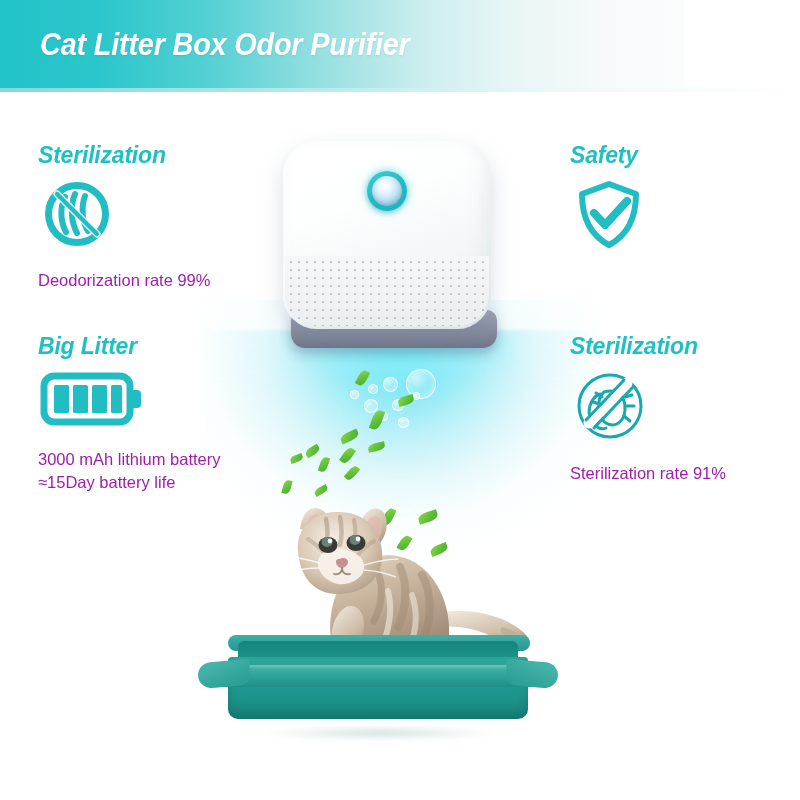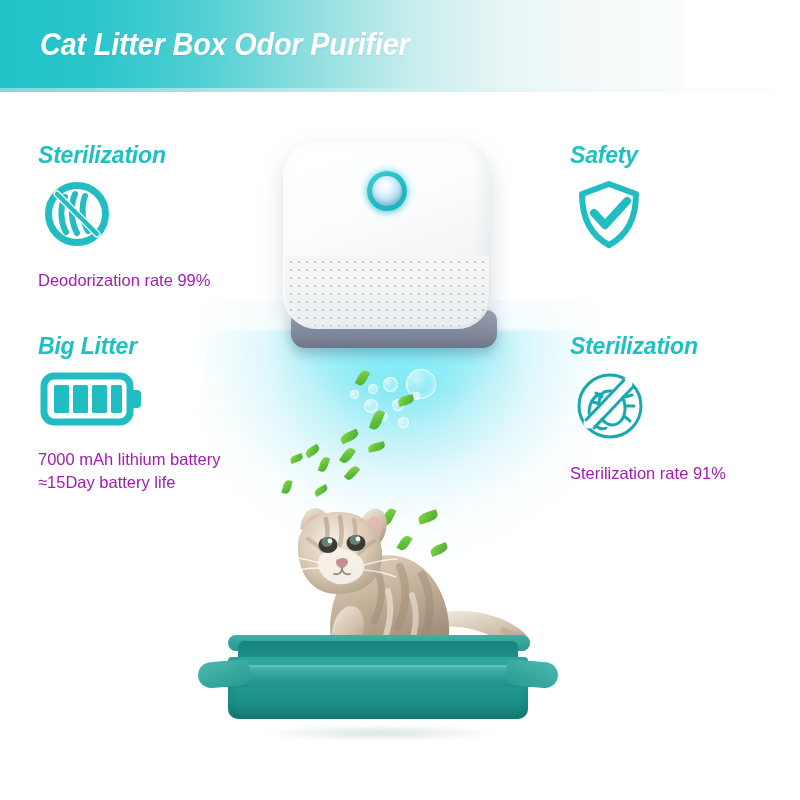--- a/index.html
+++ b/index.html
@@ -439,21 +439,21 @@
     <svg class="feature-icon" width="108" height="62" viewBox="0 0 108 62">
       <rect x="4" y="8" width="86" height="46" rx="10" ry="10" fill="none" stroke="#22bdc3" stroke-width="7"></rect>
       <rect x="90" y="22" width="11" height="18" rx="4" ry="4" fill="#22bdc3"></rect>
       <g fill="#22bdc3">
         <rect x="14" y="17" width="15" height="28" rx="1.5"></rect>
         <rect x="33" y="17" width="15" height="28" rx="1.5"></rect>
         <rect x="52" y="17" width="15" height="28" rx="1.5"></rect>
         <rect x="71" y="17" width="11" height="28" rx="1.5"></rect>
       </g>
     </svg>
-    <div class="feature-text">7000 mAh lithium battery
+    <div class="feature-text">3000 mAh lithium battery
 ≈15Day battery life</div>
   </div>
 
   <div class="feature" id="feat-sterilization">
     <div class="feature-title">Sterilization</div>
     <svg class="feature-icon" width="76" height="76" viewBox="0 0 76 76">
       <circle cx="38" cy="38" r="31" fill="none" stroke="#17a8b0" stroke-width="3"></circle>
 
       <g stroke="#17a8b0" stroke-width="3" fill="none" stroke-linecap="round">
         <path d="M32 24 C44 20 54 28 53 42 C52 55 42 60 34 55 C26 50 24 30 32 24 Z"></path>

